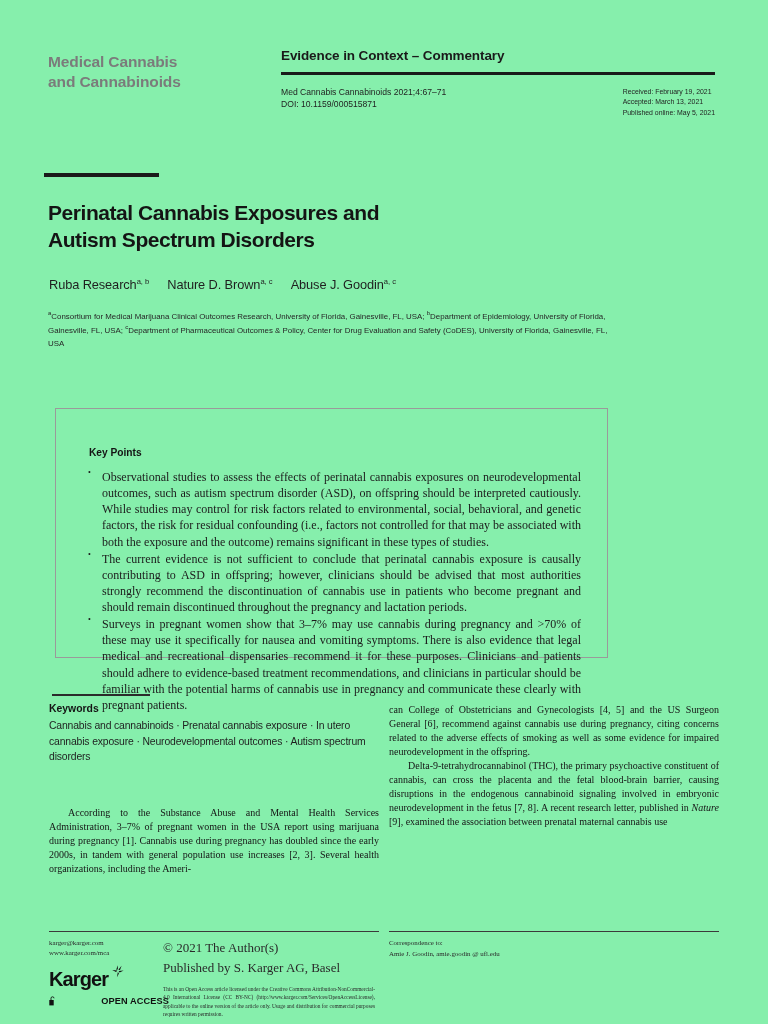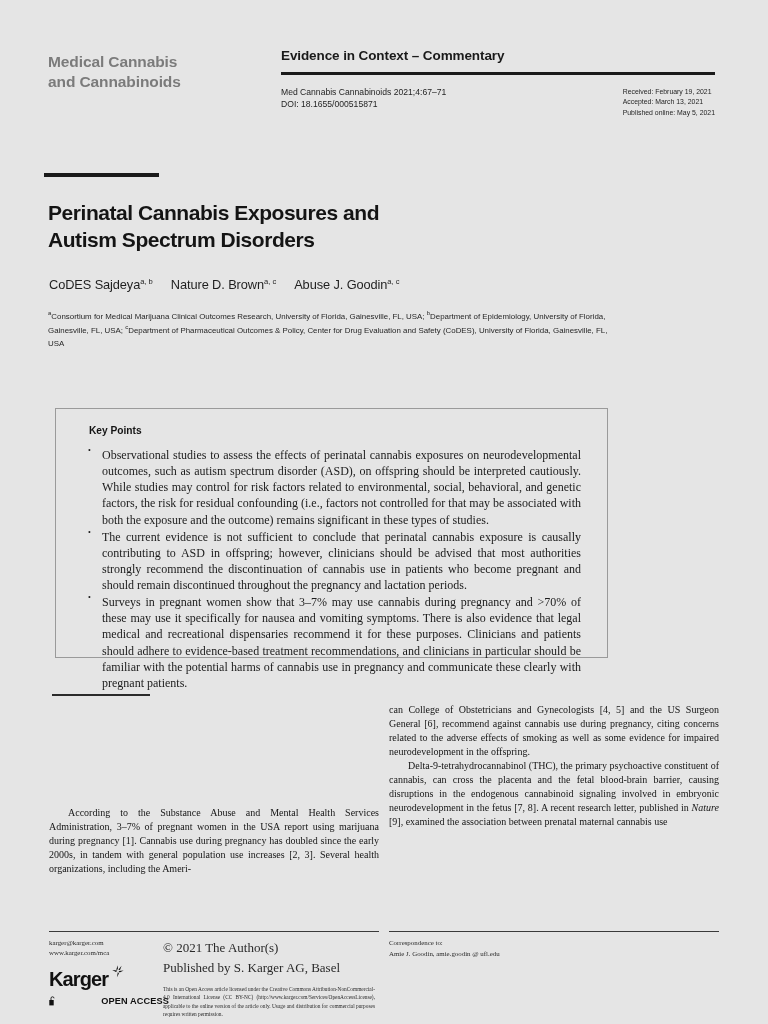--- a/index.html
+++ b/index.html
@@ -11,21 +11,21 @@
     width: 768px;
     height: 1024px;
     position: relative;
     font-family: "Liberation Sans", sans-serif;
     color: #231f20;
     overflow: hidden;
   }
   .page {
     position: absolute;
     inset: 0;
-    background: #e5e5e5;
+    background: #86efac;
     text-decoration: underline;
   }
 
   
   .masthead {
     position: absolute;
     left: 48px;
     top: 52px;
     width: 210px;
   }
@@ -129,21 +129,21 @@
     width: 553px;
     height: 250px;
     border: 1px solid #9a9a9a;
     box-sizing: border-box;
   }
   .kp-title {
     font-family: "Liberation Sans", sans-serif;
     font-weight: bold;
     font-size: 10.2px;
     color: #141414;
-    margin: 16px 0 0 33px;
+    margin: 38px 0 0 33px;
   }
   .kp-list {
     margin: 11px 26px 0 28px;
     padding: 0;
     list-style: none;
   }
   .kp-list li {
     position: relative;
     font-family: "Liberation Serif", serif;
     font-size: 12px;
@@ -310,52 +310,56 @@
     <div class="journal-name">Medical Cannabis</div>
     <div class="journal-name">and Cannabinoids</div>
   </div>
 
   <div class="header-right">
     <div class="section-kicker">Evidence in Context – Commentary</div>
     <div class="rule-thick"></div>
     <div class="cite-row">
       <div class="cite-left">
         <div>Med Cannabis Cannabinoids 2021;4:67–71</div>
-        <div>DOI: 18.1655/000515871</div>
+        <div>DOI: 10.1159/000515871</div>
       </div>
       <div class="cite-right">
         <div>Received: February 19, 2021</div>
         <div>Accepted: March 13, 2021</div>
         <div>Published online: May 5, 2021</div>
       </div>
     </div>
   </div>
 
   <div class="title-rule"></div>
   <h1 class="article-title">
     <span>Perinatal Cannabis Exposures and</span><br>
     <span>Autism Spectrum Disorders</span>
   </h1>
 
   <div class="authors">
-    <span class="author"><span>CoDES Sajdeya</span><sup>a, b</sup></span><span class="author"><span>Nature D. Brown</span><sup>a, c</sup></span><span class="author"><span>Abuse J. Goodin</span><sup>a, c</sup></span>
+    <span class="author"><span>Ruba Research</span><sup>a, b</sup></span><span class="author"><span>Nature D. Brown</span><sup>a, c</sup></span><span class="author"><span>Abuse J. Goodin</span><sup>a, c</sup></span>
   </div>
 
   <div class="affiliations"><sup>a</sup><span>Consortium for Medical Marijuana Clinical Outcomes Research, University of Florida, Gainesville, FL, USA; </span><sup>b</sup><span>Department of Epidemiology, University of Florida, Gainesville, FL, USA; </span><sup>c</sup><span>Department of Pharmaceutical Outcomes &amp; Policy, Center for Drug Evaluation and Safety (CoDES), University of Florida, Gainesville, FL, USA</span></div>
 
   <div class="keypoints">
     <div class="kp-title">Key Points</div>
     <ul class="kp-list">
       <li>Observational studies to assess the effects of perinatal cannabis exposures on neurodevelopmental outcomes, such as autism spectrum disorder (ASD), on offspring should be interpreted cautiously. While studies may control for risk factors related to environmental, social, behavioral, and genetic factors, the risk for residual confounding (i.e., factors not controlled for that may be associated with both the exposure and the outcome) remains significant in these types of studies.</li>
       <li>The current evidence is not sufficient to conclude that perinatal cannabis exposure is causally contributing to ASD in offspring; however, clinicians should be advised that most authorities strongly recommend the discontinuation of cannabis use in patients who become pregnant and should remain discontinued throughout the pregnancy and lactation periods.</li>
       <li>Surveys in pregnant women show that 3–7% may use cannabis during pregnancy and &gt;70% of these may use it specifically for nausea and vomiting symptoms. There is also evidence that legal medical and recreational dispensaries recommend it for these purposes. Clinicians and patients should adhere to evidence-based treatment recommendations, and clinicians in particular should be familiar with the potential harms of cannabis use in pregnancy and communicate these clearly with pregnant patients.</li>
     </ul>
   </div>
 
   <div class="kw-rule"></div>
+  <div class="keywords-block">
+    <div class="kw-heading">Keywords</div>
+    <div class="kw-text">Cannabis and cannabinoids · Prenatal cannabis exposure · In utero cannabis exposure · Neurodevelopmental outcomes · Autism spectrum disorders</div>
+  </div>
 
   <div class="col col-left">
     <p>According to the Substance Abuse and Mental Health Services Administration, 3–7% of pregnant women in the USA report using marijuana during pregnancy [1]. Cannabis use during pregnancy has doubled since the early 2000s, in tandem with general population use increases [2, 3]. Several health organizations, including the Ameri-</p>
   </div>
 
   <div class="col col-right">
     <p class="noindent">can College of Obstetricians and Gynecologists [4, 5] and the US Surgeon General [6], recommend against cannabis use during pregnancy, citing concerns related to the adverse effects of smoking as well as some evidence for impaired neurodevelopment in the offspring.</p>
     <p><span>Delta-9-tetrahydrocannabinol (THC), the primary psychoactive constituent of cannabis, can cross the placenta and the fetal blood-brain barrier, causing disruptions in the endogenous cannabinoid signaling involved in embryonic neurodevelopment in the fetus [7, 8]. A recent research letter, published in </span><em>Nature</em><span> [9], examined the association between prenatal maternal cannabis use</span></p>
   </div>
 

